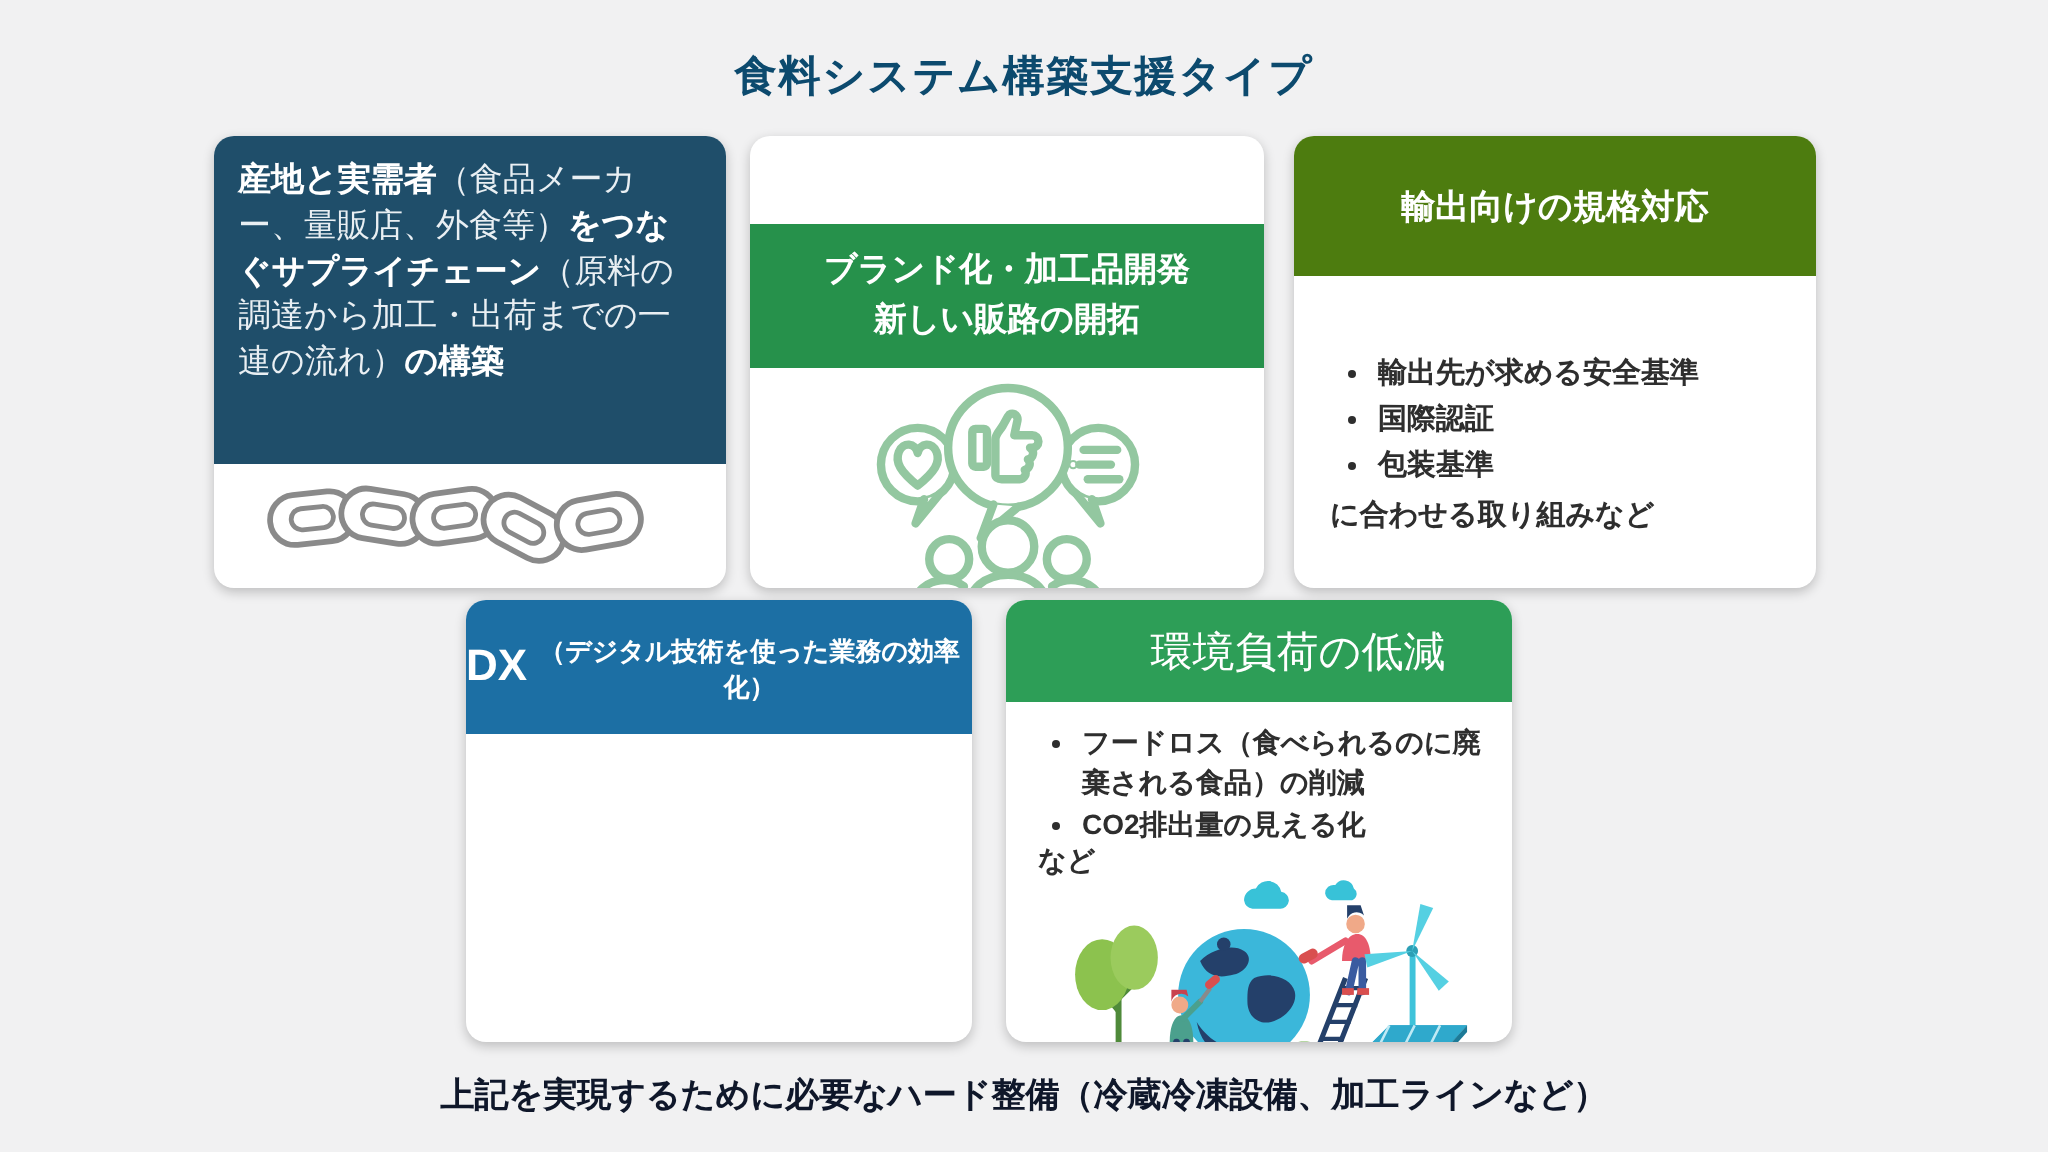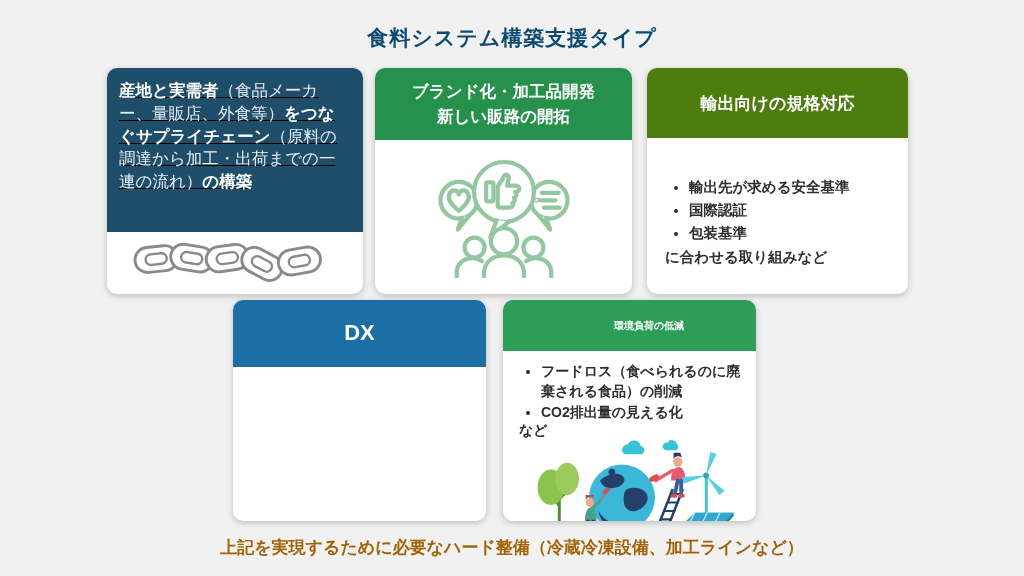--- a/index.html
+++ b/index.html
@@ -7,48 +7,48 @@
   body { font-family:"Liberation Sans", sans-serif; background:#f1f1f2; overflow:hidden; }
   .stage { position:relative; width:1024px; height:576px; background:#f1f1f2; }
 
   .page-title {
     position:absolute; top:24px; left:0; width:100%;
     text-align:center; font-size:21px; font-weight:700; color:#0c4a6e;
     letter-spacing:1px;
   }
   .page-footer {
     position:absolute; top:536px; left:0; width:100%;
-    text-align:center; font-size:17px; font-weight:700; color:#a16207;
+    text-align:center; font-size:17px; font-weight:700; color:#0f172a;
   }
 
   .card {
     position:absolute; background:#fff; border-radius:10px;
     box-shadow:0 2px 6px rgba(0,0,0,.22);
     overflow:hidden; display:flex; flex-direction:column;
   }
-  .card1 { left:107px; top:68px;  width:256px; height:226px;text-decoration:underline; }
+  .card1 { left:107px; top:68px;  width:256px; height:226px; }
   .card2 { left:375px; top:68px;  width:257px; height:226px; }
   .card3 { left:647px; top:68px;  width:261px; height:226px; }
   .card4 { left:233px; top:300px; width:253px; height:221px; }
   .card5 { left:503px; top:300px; width:253px; height:221px; }
 
   
   .card1-head {
     background:#1f4e6a; color:#fff; height:164px; flex:0 0 auto;
     padding:11px 12px 0 12px; font-size:16.5px; line-height:1.38;
   }
   .seg-b { font-weight:700; color:#ffffff; }
   .seg-r { font-weight:400; color:#e9eff3; }
   .card1-body { flex:1; display:flex; align-items:center; justify-content:center; }
 
   
   .card2-head {
     background:#26914b; color:#fff; height:72px; flex:0 0 auto;
     display:flex; flex-direction:column; align-items:center; justify-content:center;
-    font-size:16.5px; font-weight:700; line-height:1.5; text-align:center;
+    font-size:16.5px; font-weight:700; line-height:1.5; text-align:center;margin-top:44px;
   }
   .card2-body { flex:1; display:flex; align-items:center; justify-content:center; }
 
   
   .card3-head {
     background:#4d7c0f; color:#fff; height:70px; flex:0 0 auto;
     display:flex; align-items:center; justify-content:center;
     font-size:17px; font-weight:700;
   }
   .card3-body { flex:1; padding:38px 10px 0 16px; color:#2e2e2e; }
@@ -66,21 +66,21 @@
   .card4-body { flex:1; padding:9px 12px 0 12px; color:#2e2e2e; }
   .card4-body ul { list-style:disc; padding-left:24px; font-size:12.5px; font-weight:700; line-height:1.45; }
   .dx-note1 { font-size:11.5px; line-height:1.45; margin-top:1px; }
   .nseg-b { font-weight:700; color:#2e2e2e; }
   .nseg-r { font-weight:400; color:#555; }
 
   
   .card5-head {
     background:#2d9e57; color:#fff; height:51px; flex:0 0 auto;
     display:flex; align-items:center; justify-content:center;
-    font-size:10px; font-weight:700;padding-left:39px;
+    font-size:21px; font-weight:400;padding-left:39px;
   }
   .card5-body { flex:1; padding:10px 8px 0 14px; color:#2e2e2e; display:flex; flex-direction:column; }
   .card5-body ul { list-style:disc; padding-left:24px; font-size:14px; font-weight:700; line-height:1.45; }
   .card5-note { font-size:14px; font-weight:700; padding-left:2px; }
   .card5-illo { flex:1; display:flex; align-items:flex-end; justify-content:center; padding-bottom:6px; }
 </style>
 </head>
 <body>
 
 <div class="stage">
@@ -165,20 +165,21 @@
         <li>国際認証</li>
         <li>包装基準</li>
       </ul>
       <div class="card3-note">に合わせる取り組みなど</div>
     </div>
   </div>
 
   <div class="card card4">
     <div class="card4-head">
       <div class="dx-title">DX</div>
+      <div class="dx-subtitle">（デジタル技術を使った業務の効率化）</div>
     </div>
   </div>
 
   <div class="card card5">
     <div class="card5-head">環境負荷の低減</div>
     <div class="card5-body">
       <ul>
         <li>フードロス（食べられるのに廃棄される食品）の削減</li>
         <li>CO2排出量の見える化</li>
       </ul>

